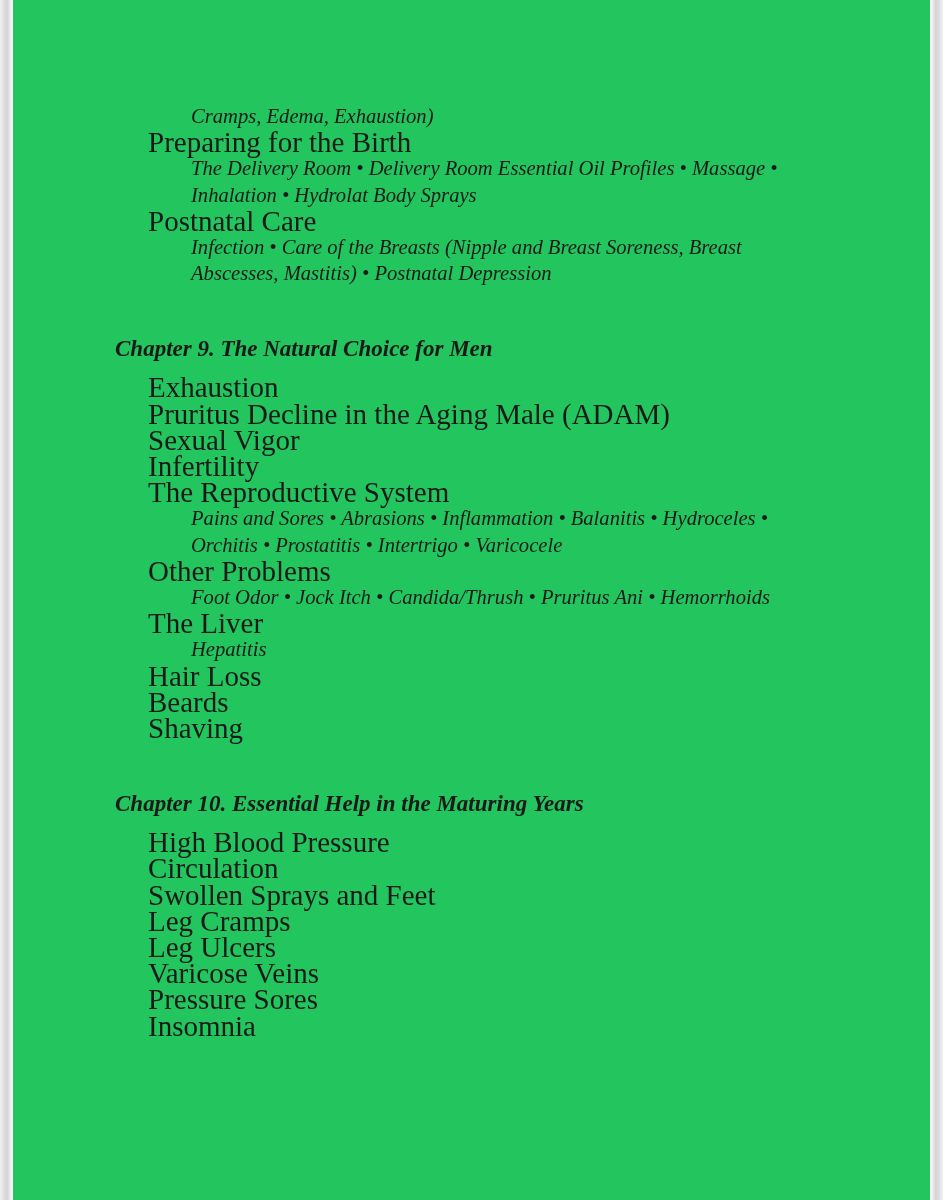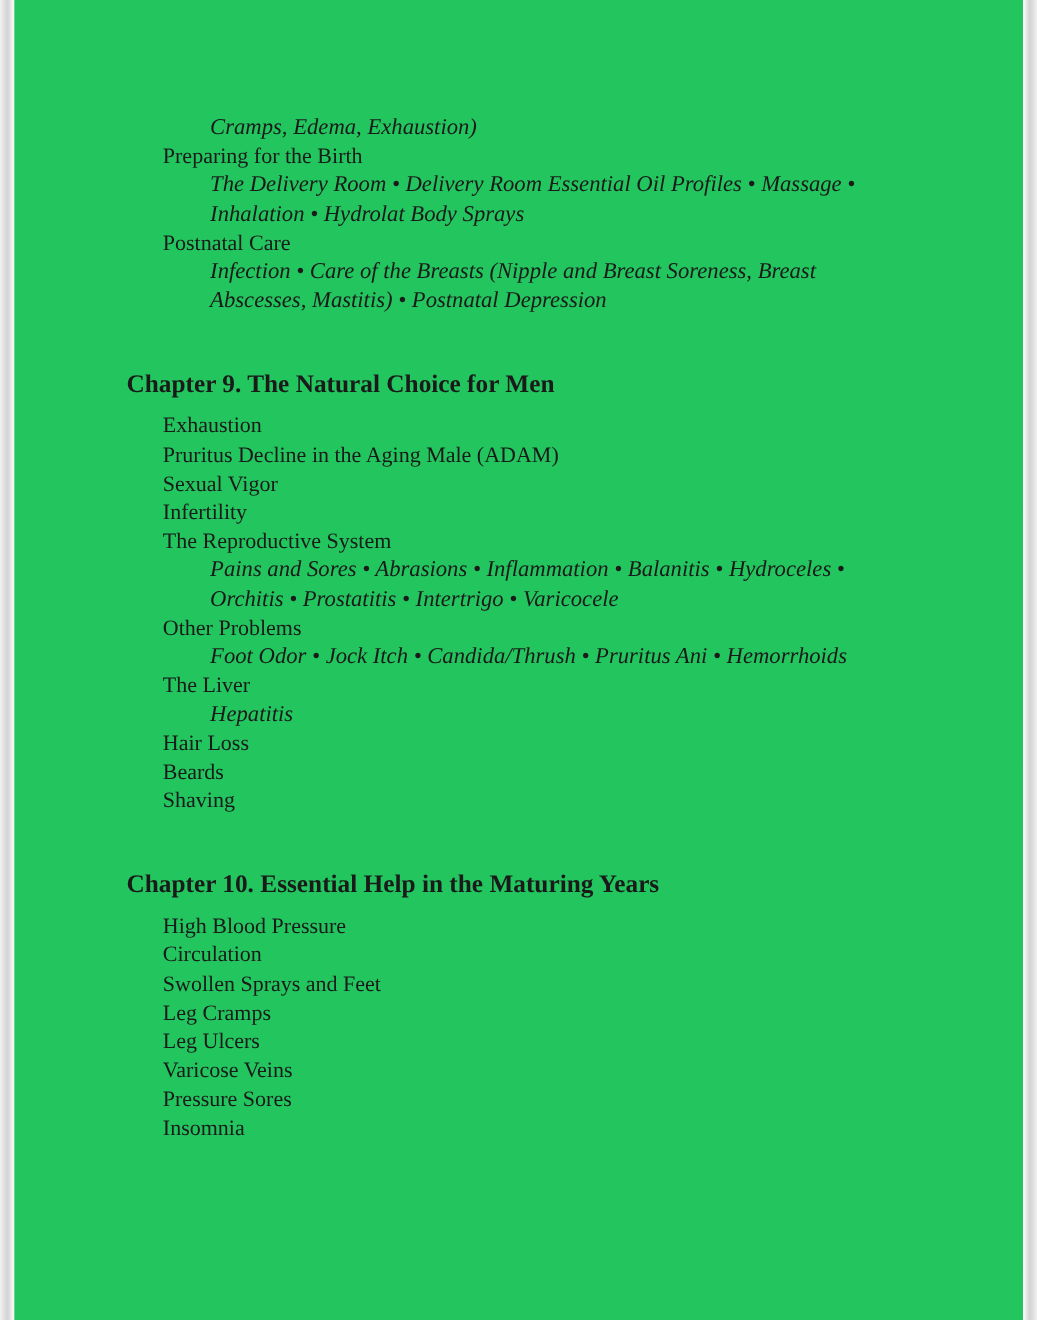--- a/index.html
+++ b/index.html
@@ -45,41 +45,42 @@
 
   .toc {
     position: absolute;
     top: 103px;
     left: 0;
     width: 917px;
   }
 
   
   .lvl1 {
-    font-size: 20px;
+    font-size: 29px;
     line-height: 26.2px;
     margin-left: 135px;
     font-style: normal;
     white-space: nowrap;
   }
 
   .lvl2 {
     font-size: 20.6px;
     line-height: 26.2px;
     margin-left: 178px;
     font-style: italic;
     max-width: 640px;
   }
 
   .chapter-heading {
     font-size: 23px;
     line-height: 28px;
     font-weight: bold;
     margin-left: 102px;
     white-space: nowrap;
+    font-style: italic;
   }
 
   .gap-before-chapter {
     margin-top: 49px;
   }
   .gap-after-chapter {
     margin-top: 11px;
   }
 </style>
 </head>

